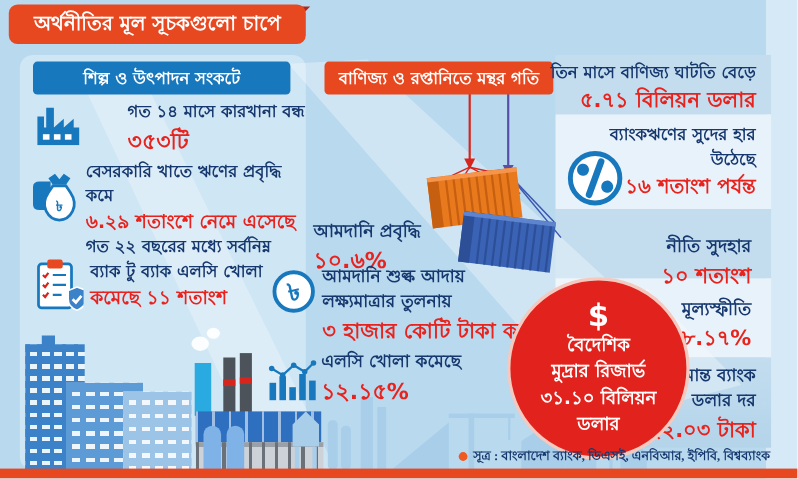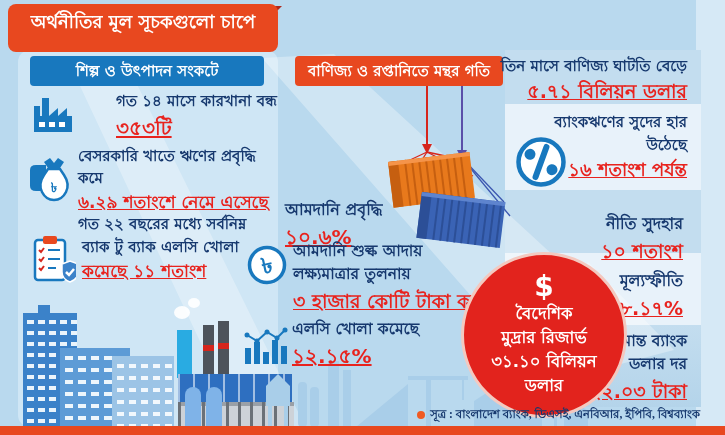--- a/index.html
+++ b/index.html
@@ -1,21 +1,21 @@
 <!DOCTYPE html>
 <html><head>
 <meta charset="utf-8">
 <style>
   html,body{margin:0;padding:0;}
   body{font-family:"DejaVu Sans","Liberation Sans",sans-serif;}
   #stage{position:relative;width:725px;height:435px;overflow:hidden;
          background:linear-gradient(90deg,#b9d9ee 0 96%,#d6e9f6 96%);}
   .abs{position:absolute;}
   .t-blue{color:#16386e;font-weight:bold;}
-  .t-red{color:#e8231e;font-weight:bold;text-decoration:underline;}
+  .t-red{color:#e8231e;font-weight:bold;}
   .t-white{color:#ffffff;font-weight:bold;}
   .ribbon{background:#e8481f;border-radius:8px;text-align:center;z-index:7;}
   .hdr-blue{background:#1878be;border-radius:4px;text-align:center;z-index:5;}
   .hdr-orange{background:#e8481f;border-radius:4px;text-align:center;z-index:5;}
   .panel{background:#cfe6f5;border-radius:12px;z-index:1;}
   .band{z-index:1;}
   .band-a{background:#c3ddef;}
   .band-b{background:#e8f2fa;}
   .txt{z-index:5;line-height:1.5;}
   .ralign{text-align:right;}
@@ -111,21 +111,21 @@
       <rect x="170" y="20" width="5" height="51"></rect>
       <rect x="206" y="24" width="2" height="20"></rect>
       <polygon points="218,71 218,45 238,32 258,45 258,71"></polygon>
       <rect x="258" y="49" width="28" height="22"></rect>
       <rect x="298" y="40" width="3" height="31"></rect>
       <polygon points="308,71 308,55 320,47 332,55 332,71"></polygon>
     </g>
   </svg>
 
   <div class="abs" style="left:266px;top:6px;width:0;height:0;border-top:16px solid #b0281c;border-right:16px solid transparent;z-index:6;"></div>
-  <div class="abs ribbon" style="left:8px;top:4px;width:270px;height:48px;line-height:36px;">
+  <div class="abs ribbon" style="left:8px;top:4px;width:270px;height:36px;line-height:36px;">
     <span class="t-white fs18">অর্থনীতির মূল সূচকগুলো চাপে</span>
   </div>
 
   <div class="abs hdr-blue" style="left:30px;top:56px;width:234px;height:30px;line-height:30px;">
     <span class="t-white fs15">শিল্প ও উৎপাদন সংকটে</span>
   </div>
 
   <svg class="abs icon" style="left:30px;top:92px;" width="46" height="40" viewBox="0 0 46 40">
     <path fill="#1878be" d="M4 14 h6 v10 h2 V6 h7 v18 l9 -8 v8 l9 -8 v8 h5 v16 H4 Z"></path>
     <rect x="9" y="30" width="6" height="5" fill="#fff"></rect>

